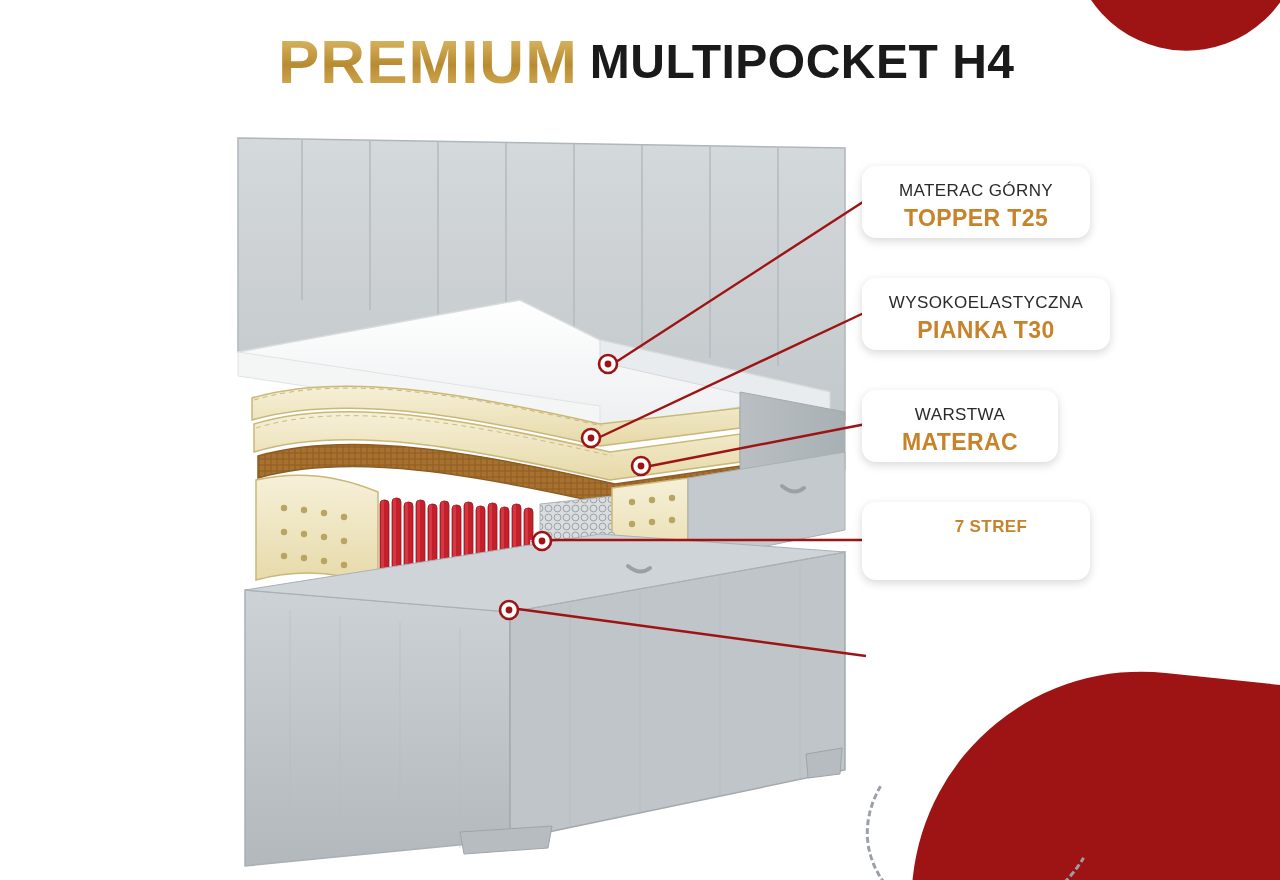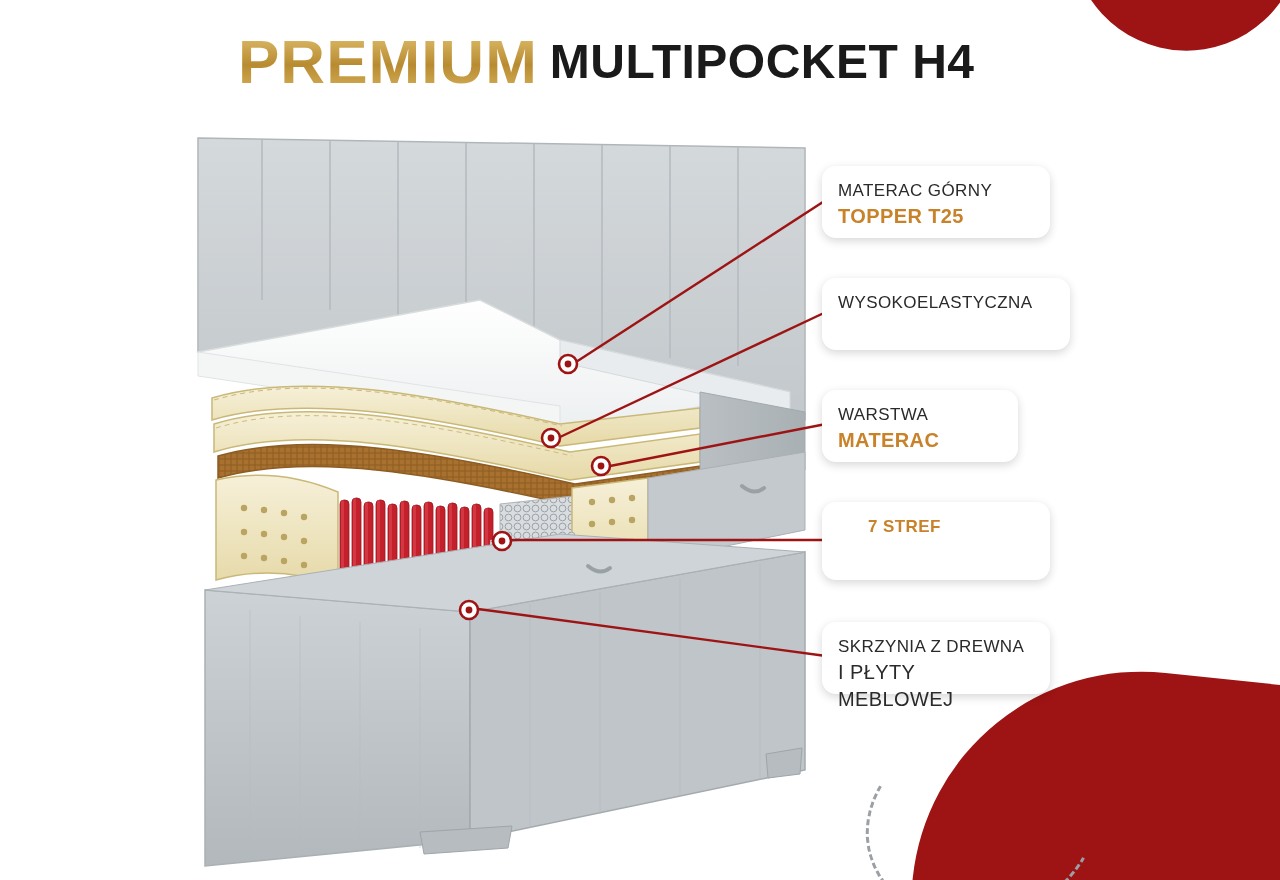--- a/index.html
+++ b/index.html
@@ -3,21 +3,21 @@
 <meta charset="utf-8">
 <style>
   html,body{margin:0;padding:0;}
   body{
     width:1280px;height:880px;
     background:#ffffff;
     font-family:"Liberation Sans", sans-serif;
     overflow:hidden;
     position:relative;
   }
-  .stage{position:absolute;inset:0;}
+  .stage{position:absolute;inset:0;margin-left:40px;}
 
   
   .corner-tr{
     position:absolute;top:-70px;right:-30px;
     width:230px;height:120px;
     background:#9e1414;
     border-radius:0 0 120px 120px;
     transform:rotate(-9deg);
   }
   .corner-br{
@@ -60,27 +60,27 @@
     font-size:48px;font-weight:bold;color:#1a1a1a;letter-spacing:0.5px;
     position:relative;top:-5px;margin-left:12px;
   }
 
   
   .callout{
     position:absolute;
     background:#ffffff;
     border-radius:14px;
     box-shadow:0 3px 10px rgba(0,0,0,0.16);
-    text-align:left;
+    text-align:center;
     padding:14px 16px;
     box-sizing:border-box;
     line-height:1.35;
   }
   .callout .l1{display:block;font-size:17px;color:#2a2a2a;letter-spacing:.4px;}
-  .callout .l2{display:block;font-size:20px;color:#2a2a2a;letter-spacing:.4px;}
+  .callout .l2{display:block;font-size:23px;color:#2a2a2a;letter-spacing:.4px;}
   .callout .hl{color:#c8822a;font-weight:bold;}
 
   #c1{left:822px;top:166px;width:228px;height:72px;}
   #c2{left:822px;top:278px;width:248px;height:72px;}
   #c3{left:822px;top:390px;width:196px;height:72px;}
   #c4{left:822px;top:502px;width:228px;height:78px;padding-left:46px;}
   #c5{left:822px;top:622px;width:228px;height:72px;}
 
   
   svg.overlay{position:absolute;left:0;top:0;width:1280px;height:880px;}
@@ -303,29 +303,26 @@
     </g>
   </svg>
 
   <div class="callout" id="c1">
     <span class="l1">MATERAC GÓRNY</span>
     <span class="l2 hl">TOPPER T25</span>
   </div>
 
   <div class="callout" id="c2">
     <span class="l1">WYSOKOELASTYCZNA</span>
+    <span class="l2 hl">PIANKA T30</span>
   </div>
 
   <div class="callout" id="c3">
     <span class="l1">WARSTWA</span>
     <span class="l2 hl">MATERAC</span>
   </div>
 
   <div class="callout" id="c4">
     <span class="l1 hl">7 STREF</span>
   </div>
 
-  <div class="callout" id="c5">
-    <span class="l1">SKRZYNIA Z DREWNA</span>
-    <span class="l2">I PŁYTY MEBLOWEJ</span>
-  </div>
 
 </div>
 
 </body></html>

